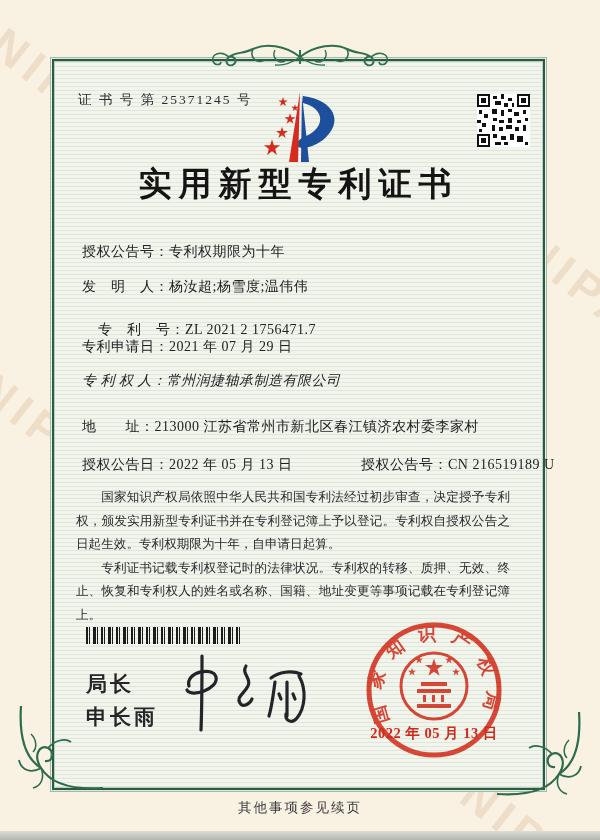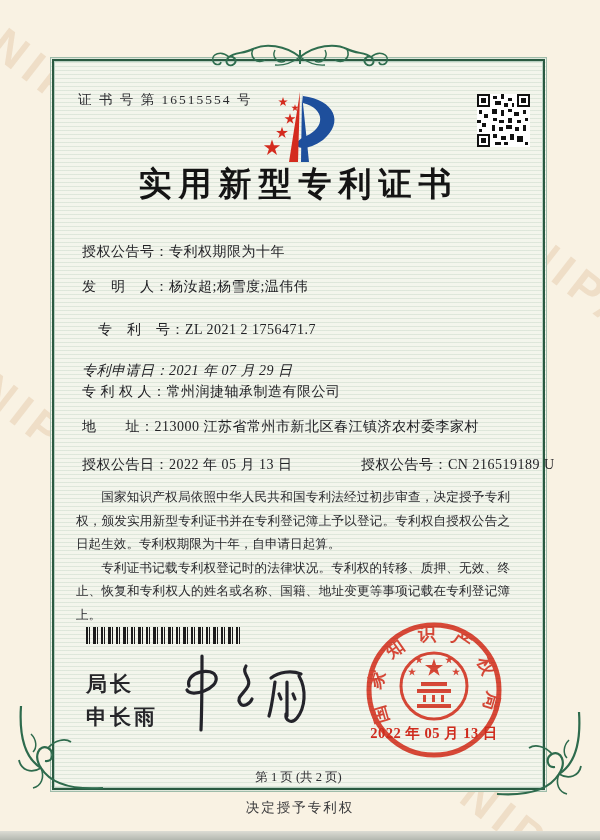--- a/index.html
+++ b/index.html
@@ -52,21 +52,21 @@
   <div class="wm" style="left:-18px;top:-8px;">CNIPA</div>
   <div class="wm" style="left:512px;top:196px;">CNIPA</div>
   <div class="wm" style="left:-30px;top:336px;">CNIPA</div>
   <div class="wm inner" style="left:368px;top:238px;">CNIPA</div>
   <div class="wm inner" style="left:84px;top:506px;">CNIPA</div>
   <div class="wm" style="left:452px;top:742px;">CNIPA</div>
 
   <div class="frame">
     <div class="frame-inner"></div>
 
-    <div class="certno">证 书 号 第 16515554 号</div>
+    <div class="certno">证 书 号 第 25371245 号</div>
 
     <svg class="qr" viewBox="0 0 29 29" shape-rendering="crispEdges">
       <rect x="0" y="0" width="29" height="29" fill="#ffffff"></rect>
       <g fill="#111111">
         <rect x="0" y="0" width="7" height="7"></rect>
           <rect x="22" y="0" width="7" height="7"></rect>
           <rect x="0" y="22" width="7" height="7"></rect>
         <rect x="1" y="1" width="5" height="5" fill="#ffffff"></rect>
           <rect x="23" y="1" width="5" height="5" fill="#ffffff"></rect>
           <rect x="1" y="23" width="5" height="5" fill="#ffffff"></rect>
@@ -129,24 +129,24 @@
 
     <div class="frow" style="top:185px;">
       <span class="lab">授权公告号：</span><span>专利权期限为十年</span>
     </div>
     <div class="frow" style="top:220px;">
       <span class="lab">发　明　人：</span><span>杨汝超;杨雪度;温伟伟</span>
     </div>
     <div class="frow" style="top:263px;margin-left:16px;">
       <span class="lab">专　利　号：</span><span>ZL 2021 2 1756471.7</span>
     </div>
-    <div class="frow" style="top:304px;font-style:italic;">
+    <div class="frow" style="top:280px;">
       <span class="lab">专利申请日：</span><span>2021 年 07 月 29 日</span>
     </div>
-    <div class="frow" style="top:325px;">
+    <div class="frow" style="top:314px;font-style:italic;">
       <span class="lab">专 利 权 人：</span><span>常州润捷轴承制造有限公司</span>
     </div>
     <div class="frow" style="top:360px;">
       <span class="lab">地　　址：</span><span>213000 江苏省常州市新北区春江镇济农村委李家村</span>
     </div>
     <div class="frow" style="top:398px;">
       <span>授权公告日：</span><span>2022 年 05 月 13 日</span>
       <span class="grant-right">
         <span>授权公告号：</span><span>CN 216519189 U</span>
       </span>
@@ -195,21 +195,20 @@
         <rect x="57" y="62" width="26" height="4"></rect>
         <rect x="53" y="69" width="34" height="4"></rect>
         <rect x="59" y="75" width="3" height="7"></rect>
           <rect x="68" y="75" width="3" height="7"></rect>
           <rect x="77" y="75" width="3" height="7"></rect>
         <rect x="53" y="84" width="34" height="4"></rect>
       </g>
     </svg>
     <div class="seal-date">2022 年 05 月 13 日</div>
 
-    <div class="pageno">第 1 页 (共 2 页)</div>
   </div>
 
   <svg class="ornament-top" viewBox="0 0 190 34">
     <defs>
       <g id="ornHalf" fill="none" stroke="#2f6e4f" stroke-width="2">
         <path d="M95,17 C80,5 60,3 48,9 C38,14 30,12 24,17 C18,22 24,28 29,24 C33,20 28,15 23,17"></path>
         <path d="M48,9 C44,18 52,24 60,20" stroke-width="1.6"></path>
         <path d="M24,17 C16,10 6,14 8,21 C9,25 15,26 16,22" stroke-width="1.6"></path>
         <path d="M70,10 C66,18 74,24 80,21" stroke-width="1.4"></path>
         <path d="M95,17 C88,22 80,26 70,25" stroke-width="1.4"></path>
@@ -234,16 +233,16 @@
     <g transform="translate(100,0) scale(-1,1)" fill="none" stroke="#2e6b4d" stroke-width="2.2">
       <path d="M2,84 C32,86 54,80 64,64 C72,52 66,40 57,44 C50,48 52,58 60,57"></path>
       <path d="M84,2 C86,32 80,54 64,64"></path>
       <path d="M64,64 C74,70 84,66 86,56" stroke-width="1.8"></path>
       <path d="M57,44 C50,36 40,34 34,38" stroke-width="1.8"></path>
       <path d="M64,64 C60,74 64,82 72,84" stroke-width="1.6"></path>
       <path d="M74,30 C68,36 68,44 72,48" stroke-width="1.5"></path>
     </g>
   </svg>
 
-  <div class="contnote">决定授予专利权</div>
+  <div class="contnote">其他事项参见续页</div>
 
   <div class="bottom-strip"></div>
 </div>
 
 </body></html>

